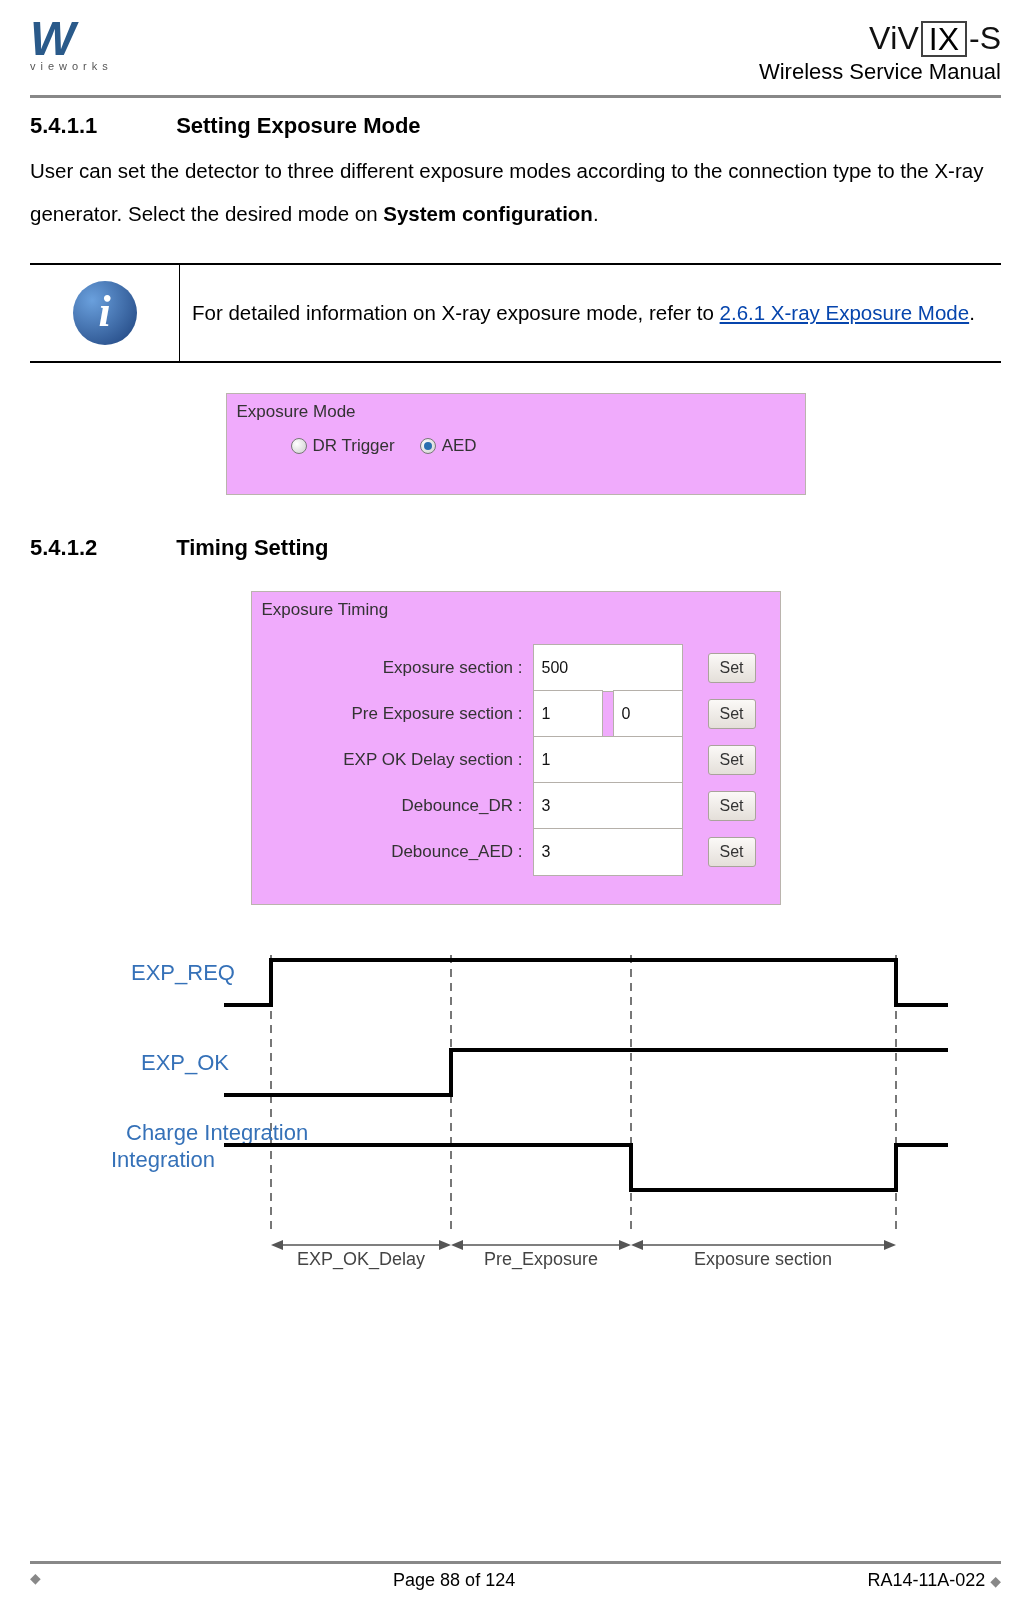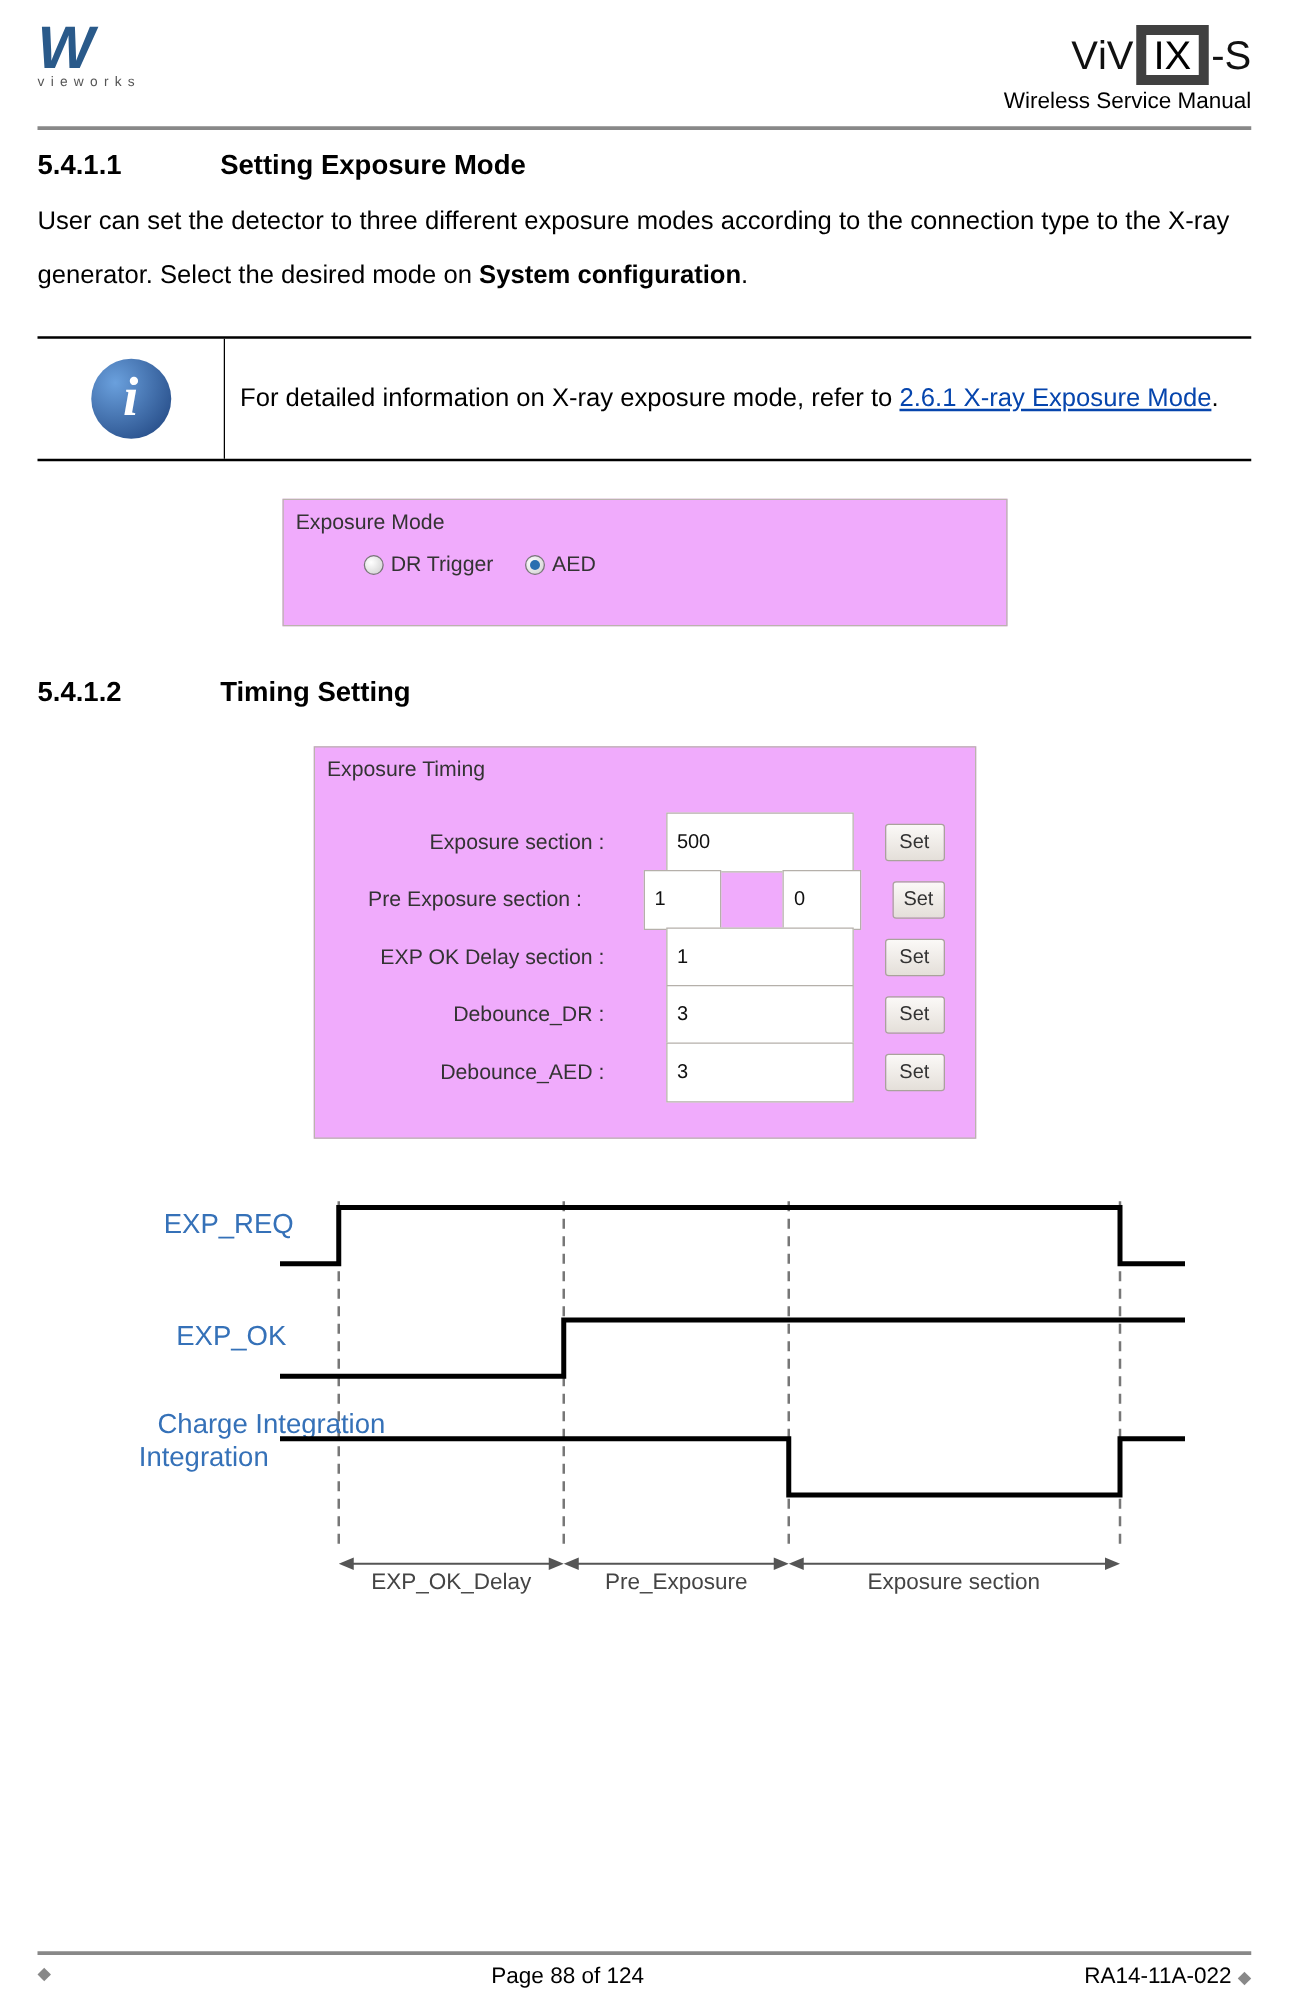--- a/index.html
+++ b/index.html
@@ -45,29 +45,29 @@
     .header-right {
       text-align: right;
     }
     .vivix-logo {
       display: inline-flex;
       align-items: center;
       font-size: 32px;
       color: #111;
     }
     .vivix-box {
-      border: 8px solid #404040;
+      border: 2px solid #404040;
       display: inline-block;
       padding: 0 6px;
       line-height: 1;
       margin: 0 2px;
       color: #000;
     }
     .header-title {
-      font-size: 18px;
+      font-size: 22px;
       margin-top: 2px;
     }
     .content {
       padding: 15px 0 0 0;
     }
     .section-head {
       font-size: 22px;
       font-weight: bold;
       margin-bottom: 10px;
     }
@@ -161,21 +161,20 @@
     .tlabel { flex: 0 0 200px; text-align: right; font-size: 17px; color: #333;}
     .tinput {
       height: 48px;
       background: #fff;
       border: 1px solid #b5b0aa;
       font-size: 16px;
       padding: 2px 8px;
       color: #111;
       display: inline-flex;
       align-items: center;
-      margin-left: 39px;
     }
     .tinput.w1 { width: 150px; }
     .tinput.w2a { width: 70px; }
     .tinput.w2b { width: 70px; }
     .tbtn {
       height: 30px; width: 48px;
       border: 1px solid #a9a39b;
       background: linear-gradient(#fbf9f7, #e4dfd9);
       font-size: 16px;
       display: inline-flex;

